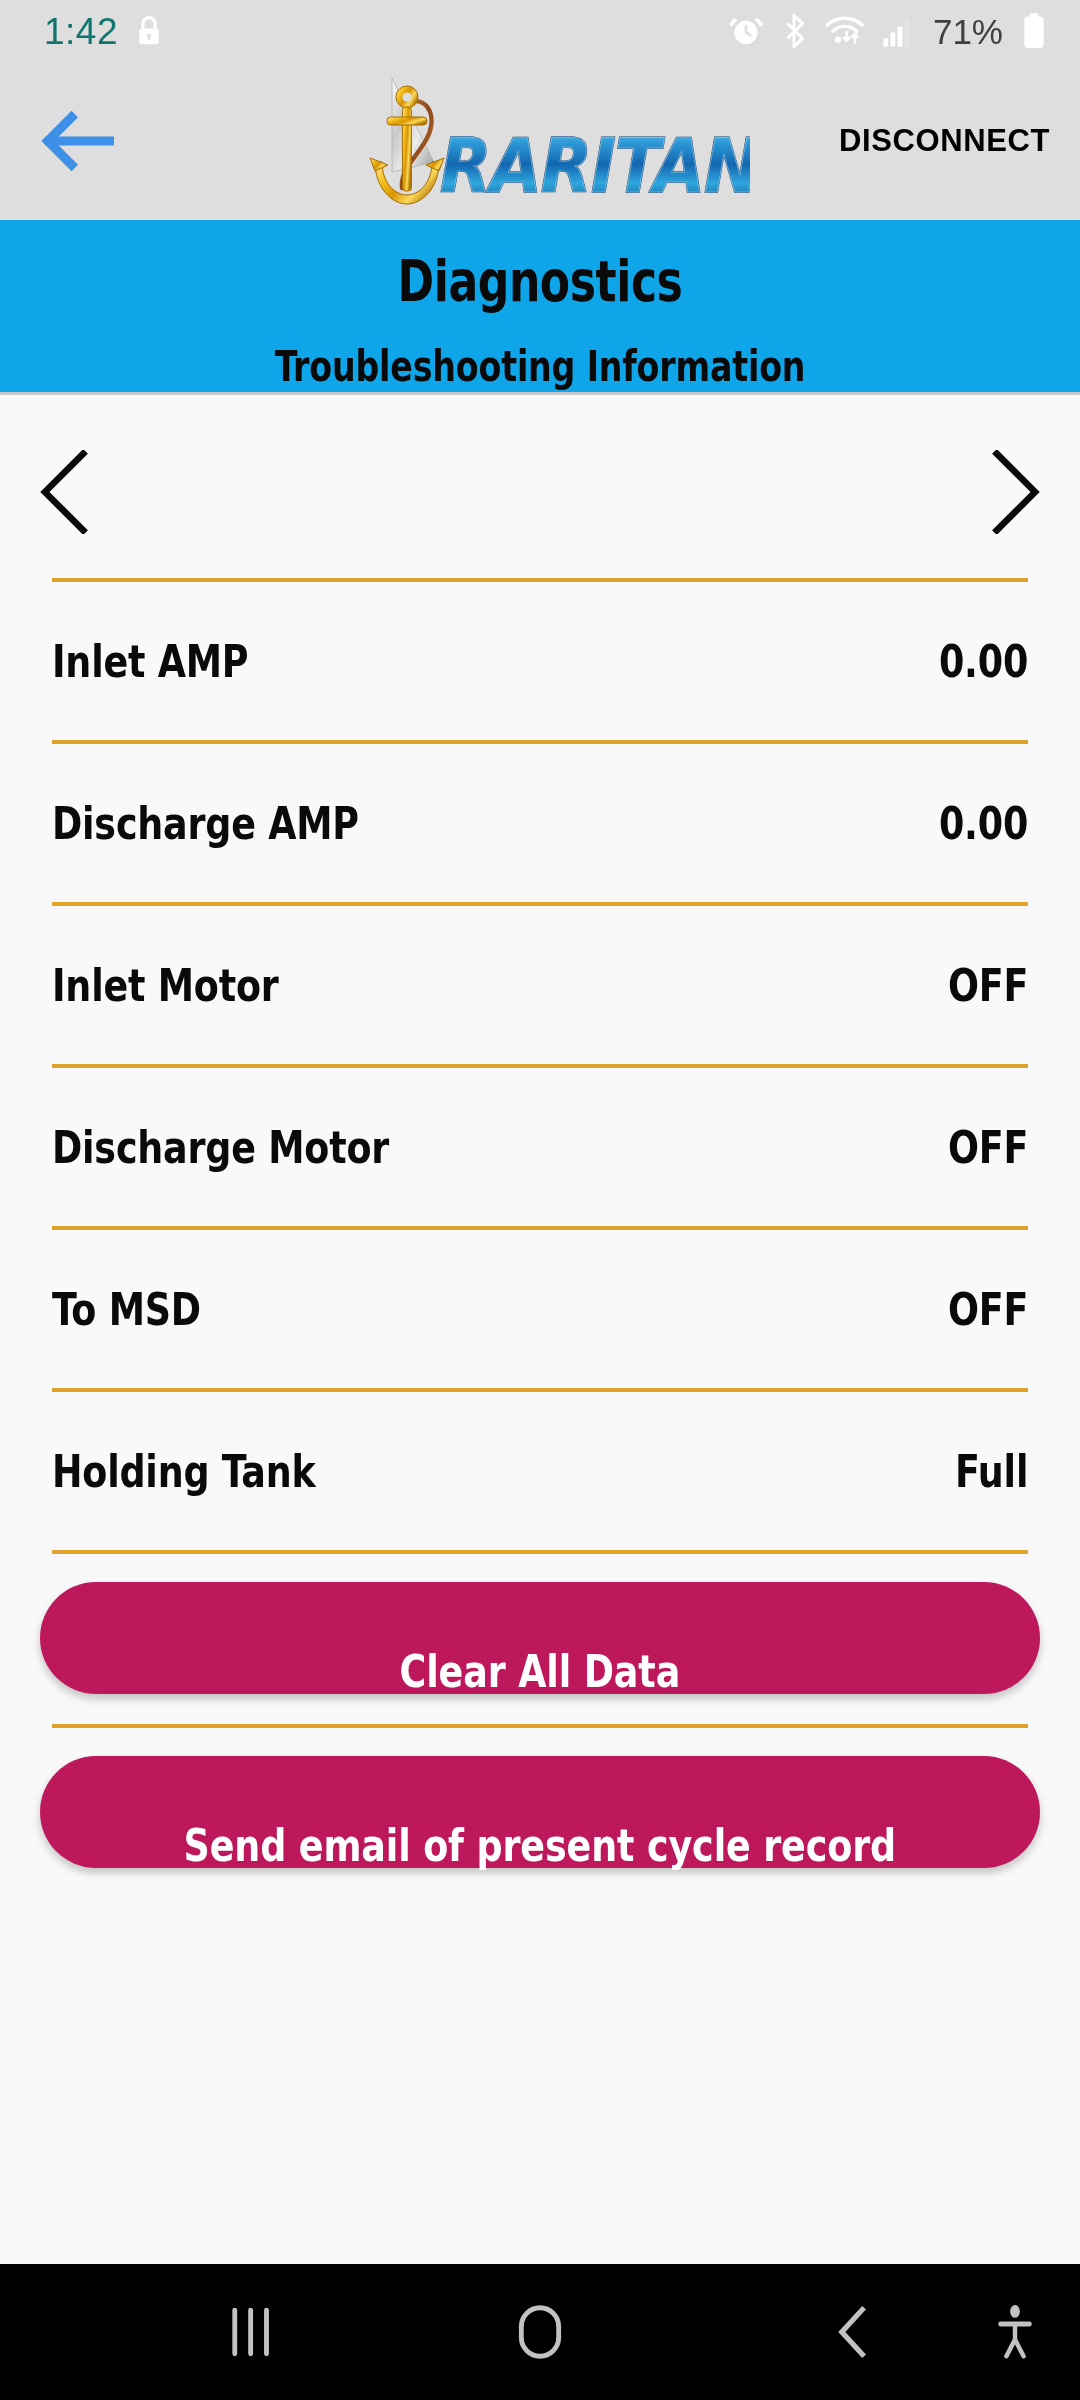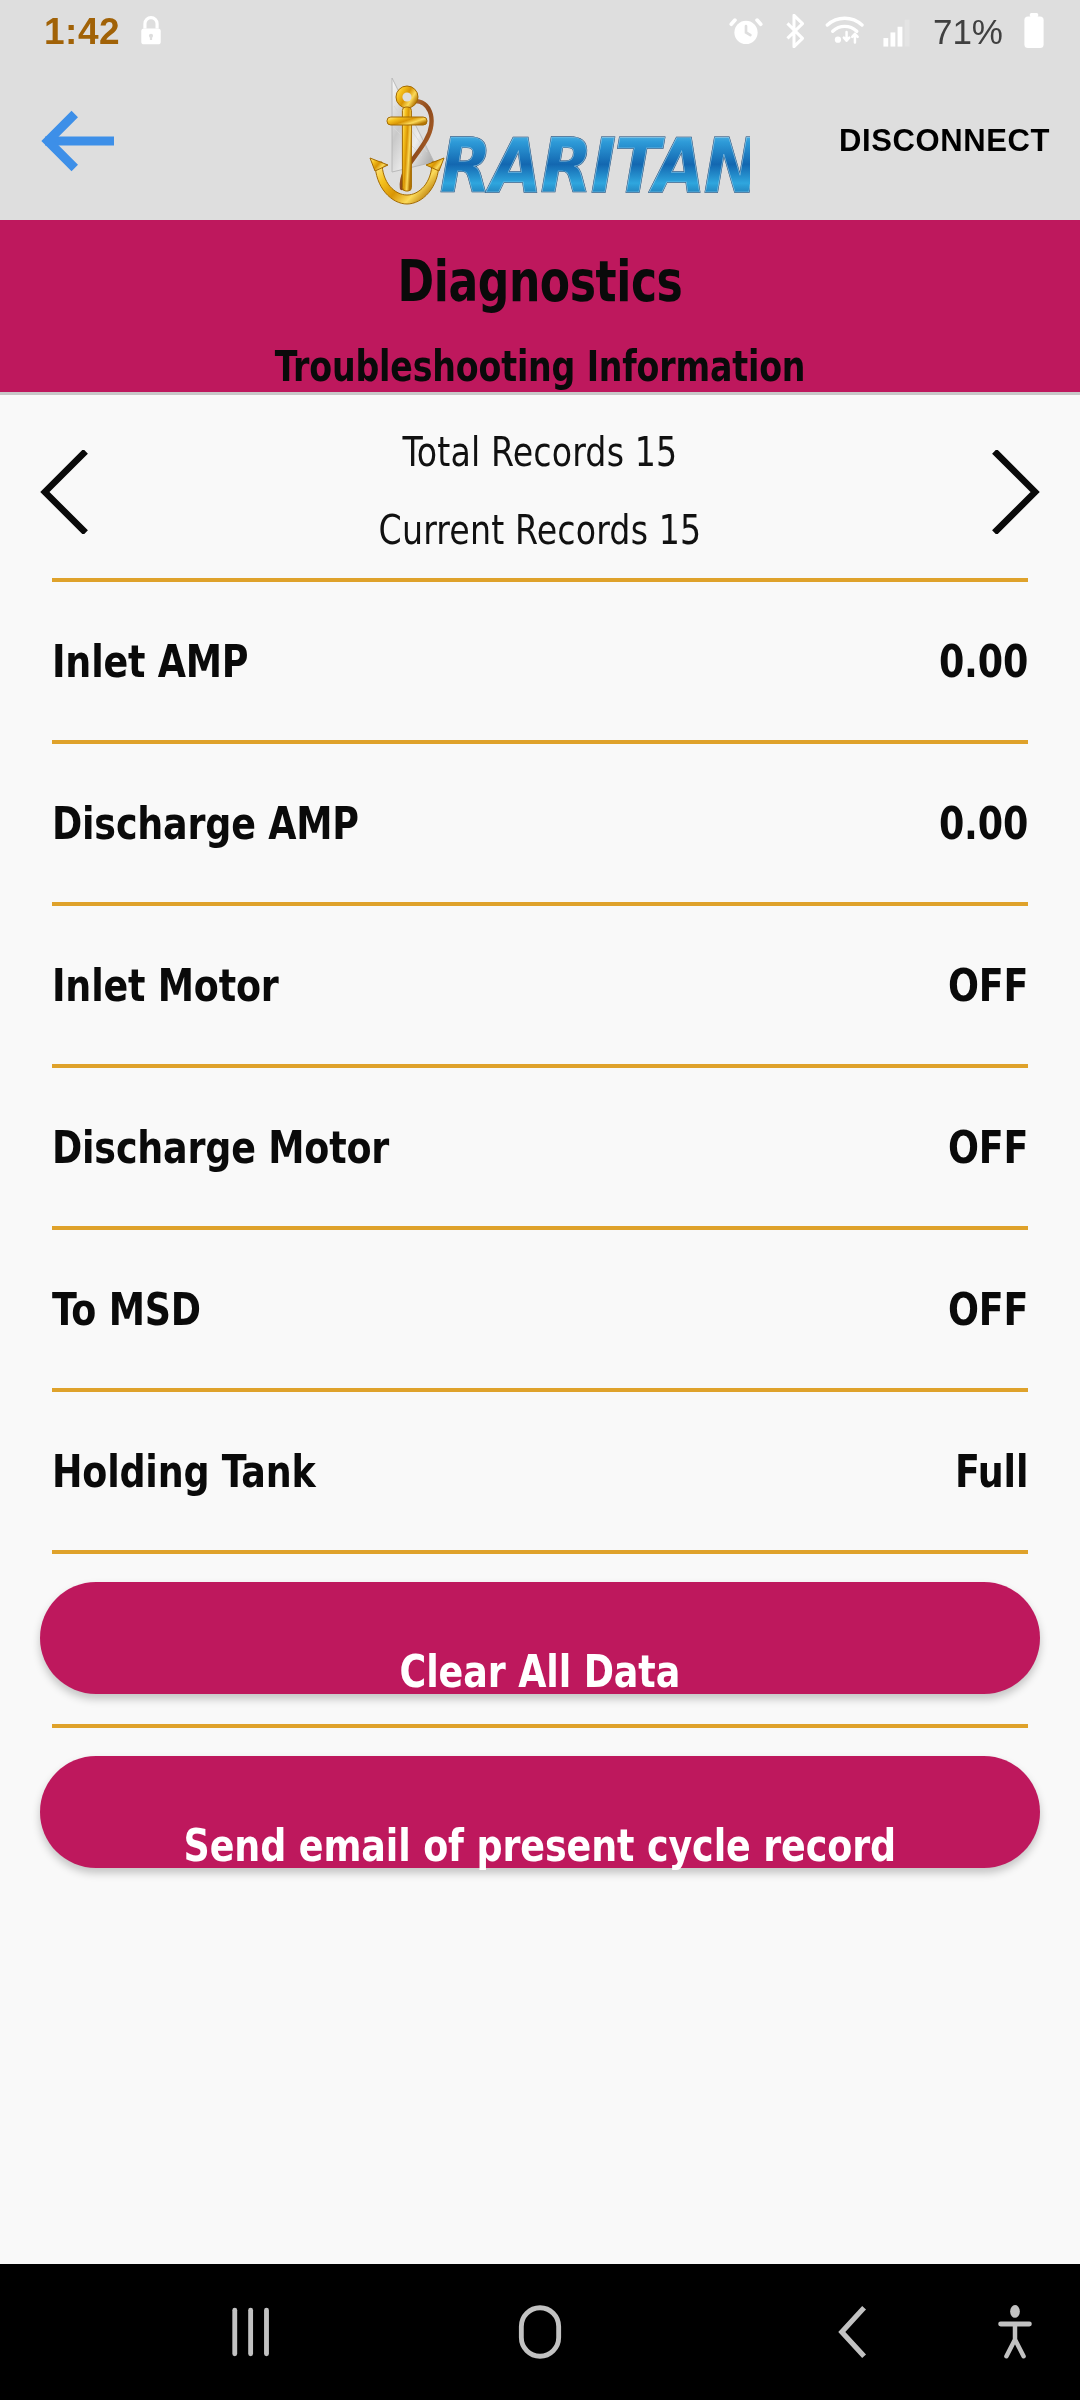--- a/index.html
+++ b/index.html
@@ -13,21 +13,21 @@
 
   
   .statusbar {
     position:absolute; top:0; left:0; width:1080px; height:62px;
     background:#DEDEDE;
     display:flex; align-items:center; justify-content:space-between;
     padding:0 34px 0 44px;
   }
   .sb-left { display:flex; align-items:center; gap:16px; }
   .sb-time {
-    font-size:37px; color:#a16207; font-weight:700; letter-spacing:0.5px;
+    font-size:37px; color:#0f766e; font-weight:400; letter-spacing:0.5px;
     line-height:1;
   }
   .sb-right { display:flex; align-items:center; gap:17px; }
   .sb-ico { display:block; }
   .sb-batt-text {
     font-size:35px; color:#404040; font-weight:400; letter-spacing:0px;
     line-height:1; margin-right:2px;
   }
 
   
@@ -45,21 +45,21 @@
     width:420px; height:150px;
   }
   .disconnect {
     position:absolute; right:30px; top:50%; transform:translateY(-50%);
     font-size:31px; font-weight:700; color:#000000; letter-spacing:0.6px;
   }
 
   
   .title-block {
     position:absolute; top:220px; left:0; width:1080px; height:175px;
-    background:#be185d; text-align:center;
+    background:#0ea5e9; text-align:center;
   }
   .page-title {
     font-family:"Liberation Sans Narrow","DejaVu Sans Condensed","Liberation Sans",sans-serif;
     font-size:57px; font-weight:700; color:#0A0A0A;
     letter-spacing:-0.5px; padding-top:28px; transform:scaleX(0.86); transform-origin:center;
   }
   .page-subtitle {
     font-family:"Liberation Sans Narrow","DejaVu Sans Condensed","Liberation Sans",sans-serif;
     font-size:42px; font-weight:700; color:#0A0A0A;
     letter-spacing:-0.2px; padding-top:28px; transform:scaleX(0.88); transform-origin:center;
@@ -262,24 +262,20 @@
     <div class="page-subtitle">Troubleshooting Information</div>
     <div class="title-rule"></div>
   </div>
 
   <div class="records">
     <div class="chev left">
       <svg width="56" height="84" viewBox="0 0 30 46">
         <path d="M25 2 L4 23 L25 44" fill="none" stroke="#0A0A0A" stroke-width="3.6" stroke-linecap="square" stroke-linejoin="miter"></path>
       </svg>
     </div>
-    <div class="records-text">
-      <div class="rec-line">Total Records 15</div>
-      <div class="rec-line">Current Records 15</div>
-    </div>
     <div class="chev right">
       <svg width="56" height="84" viewBox="0 0 30 46">
         <path d="M5 2 L26 23 L5 44" fill="none" stroke="#0A0A0A" stroke-width="3.6" stroke-linecap="square" stroke-linejoin="miter"></path>
       </svg>
     </div>
   </div>
 
   <div class="sheet">
 
     <div class="hr-gold"></div>

